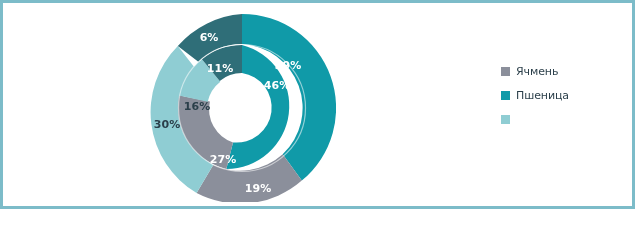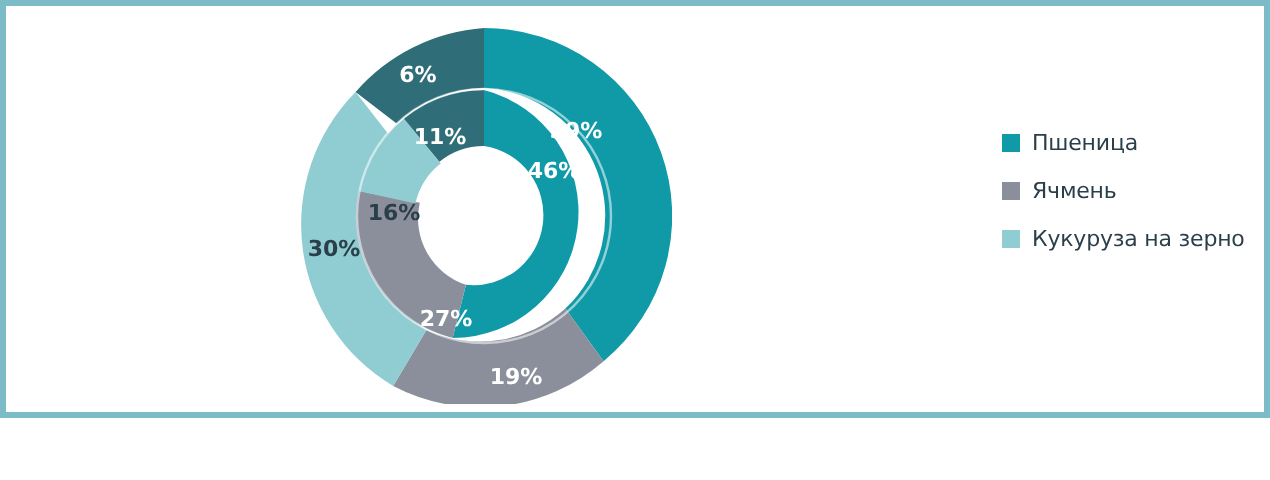--- a/index.html
+++ b/index.html
@@ -132,26 +132,25 @@
 
       <text class="slice-label label-light" x="129" y="72">46%</text>
       <text class="slice-label label-light" x="75" y="146">27%</text>
       <text class="slice-label label-dark" x="49" y="93">16%</text>
       <text class="slice-label label-light" x="72" y="55">11%</text>
     </svg>
   </div>
 
   <div id="legend">
     <div class="legend-item">
+      <span class="legend-swatch" style="background:#8b8f9b"></span>
+      <span class="legend-label">Ячмень</span>
+    </div>
+    <div class="legend-item">
       <span class="legend-swatch" style="background:#109aa8"></span>
       <span class="legend-label">Пшеница</span>
     </div>
     <div class="legend-item">
-      <span class="legend-swatch" style="background:#8b8f9b"></span>
-      <span class="legend-label">Ячмень</span>
-    </div>
-    <div class="legend-item">
       <span class="legend-swatch" style="background:#8fcdd3"></span>
-      <span class="legend-label">Кукуруза на зерно</span>
     </div>
   </div>
 
 </div>
 
 </body></html>

